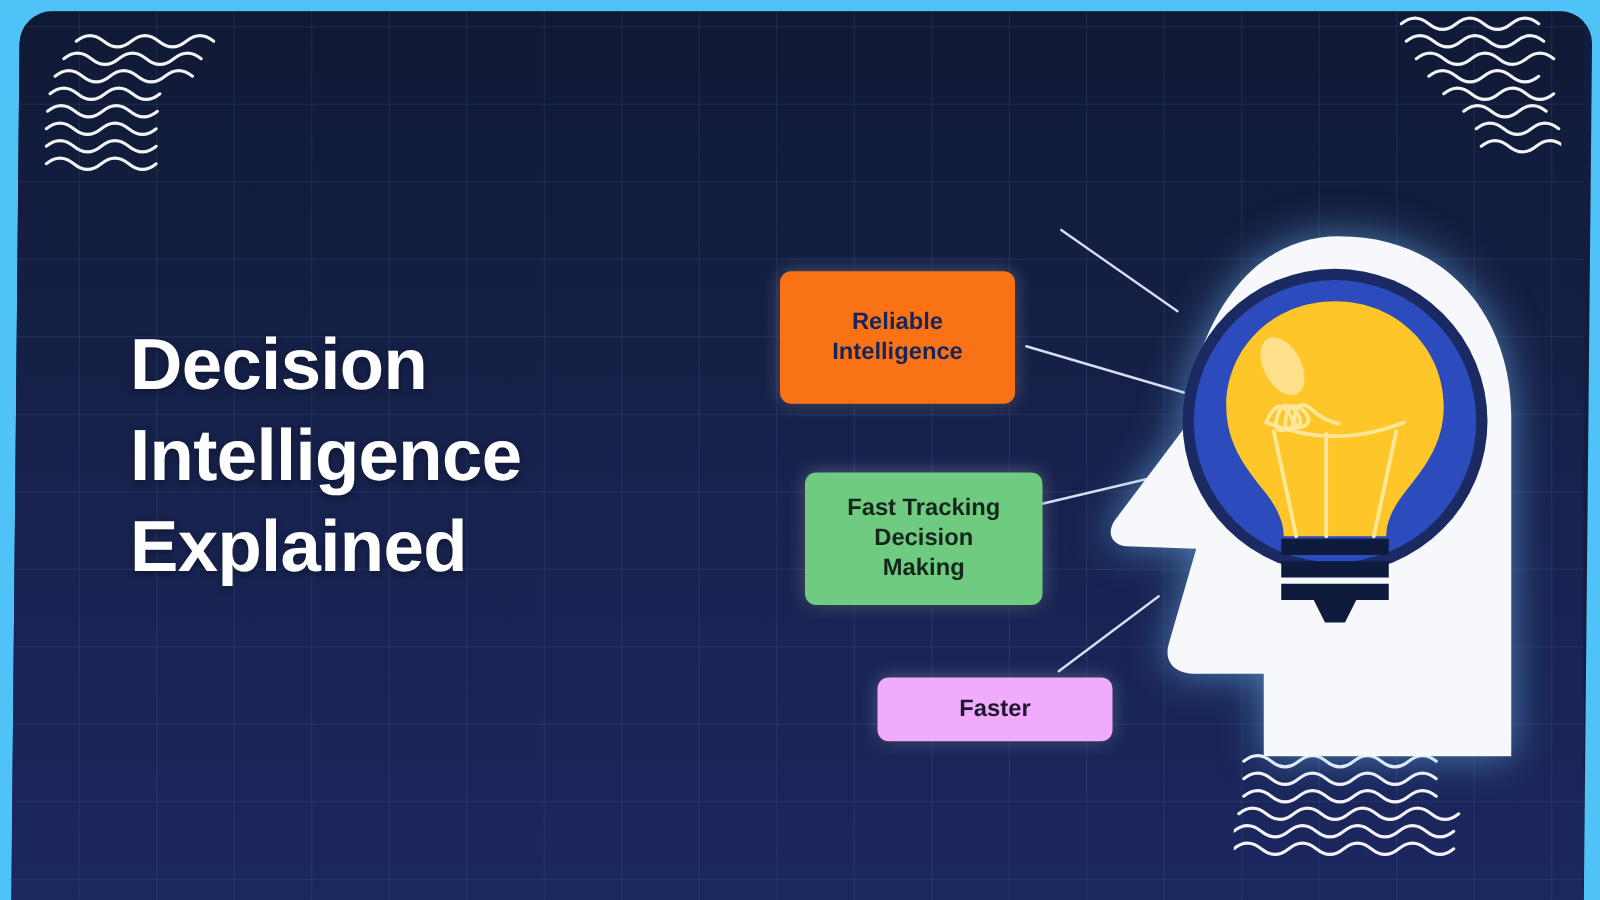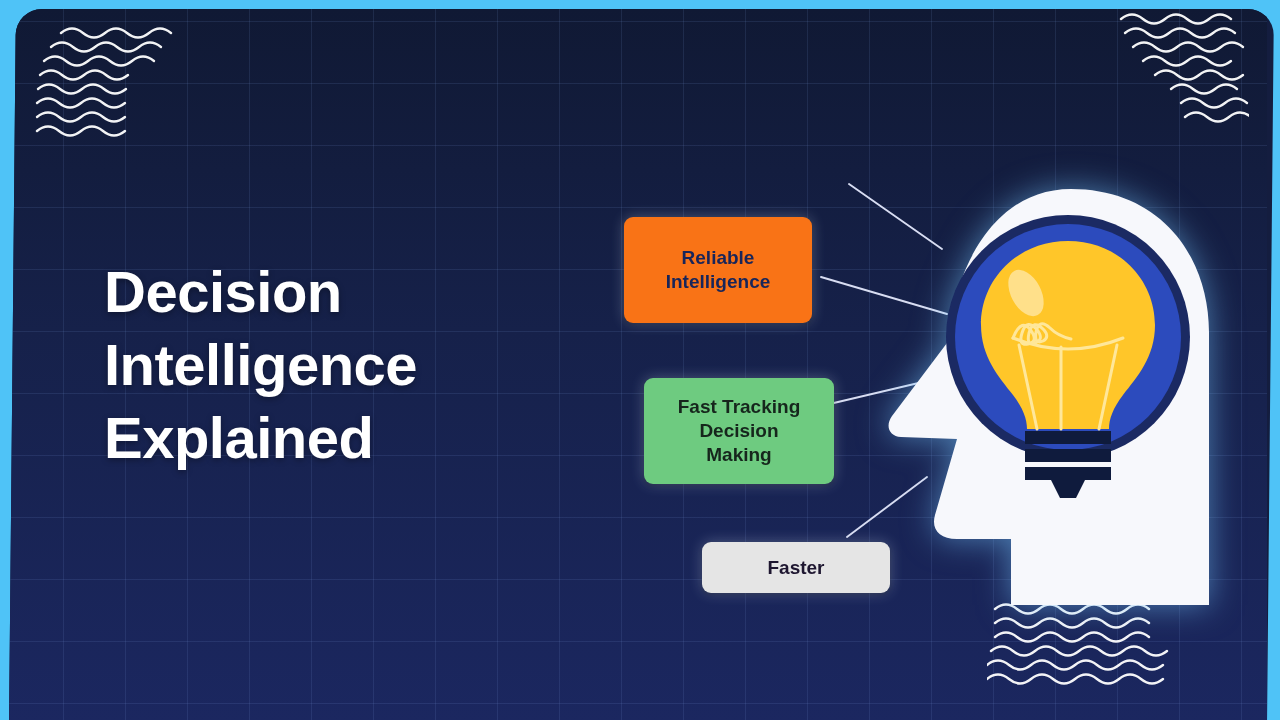--- a/index.html
+++ b/index.html
@@ -94,21 +94,21 @@
     font-size: 19px;
     line-height: 1.26;
     color: #111827;
     box-shadow: 0 0 14px rgba(220,235,255,0.30), 0 2px 5px rgba(0,0,0,0.35);
     box-sizing: border-box;
     padding: 4px 10px;
   }
   #chip-0 { left: 725px; top: 106px; width: 188px; height: 51px; background: #FBC93D; }
   #chip-1 { left: 615px; top: 208px; width: 188px; height: 106px; background: #f97316; color:#17255a; }
   #chip-2 { left: 615px; top: 369px; width: 190px; height: 106px; background: #6ECB80; color:#16261c;margin-left:20px; }
-  #chip-3 { left: 693px; top: 533px; width: 188px; height: 51px; background: #e5e5e5; color: #1e1630; }
+  #chip-3 { left: 693px; top: 533px; width: 188px; height: 51px; background: #f0abfc; color: #1e1630; }
 
   
   #connectors { position: absolute; left: 0; top: 0; width: 1280px; height: 720px; }
 
   
   #head-wrap {
     position: absolute;
     left: 852px;
     top: 178px;
     width: 360px;

